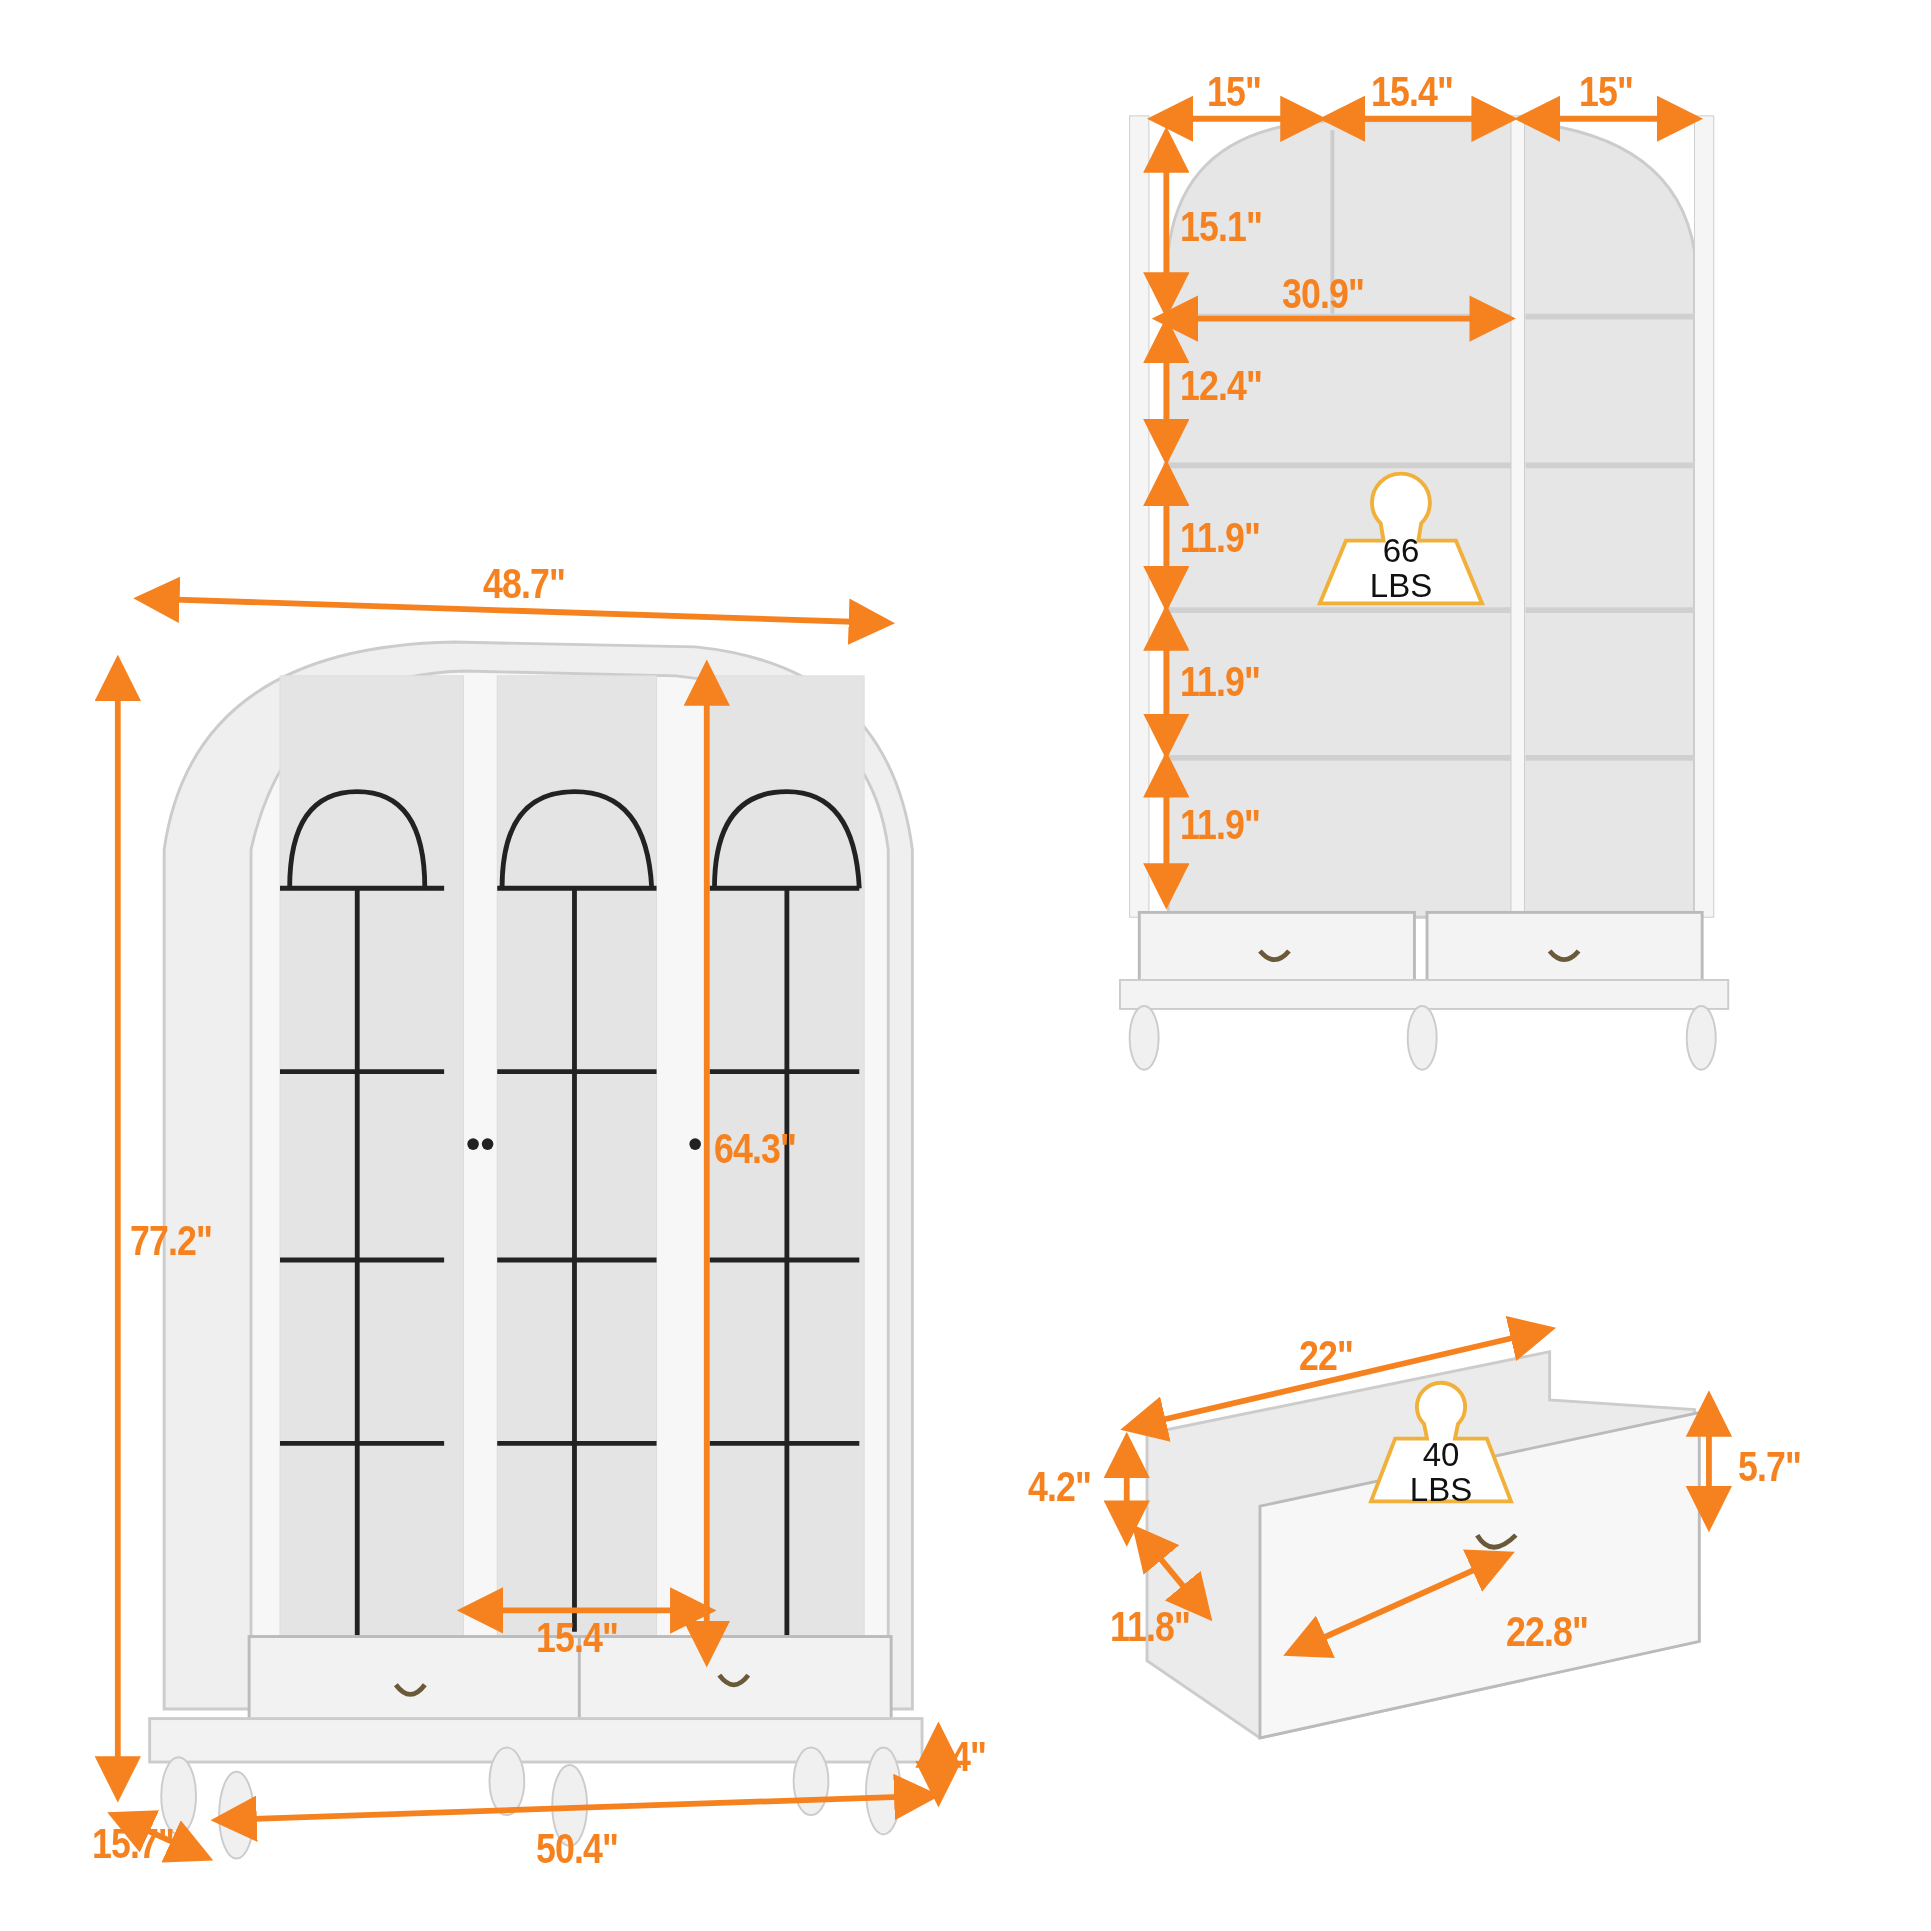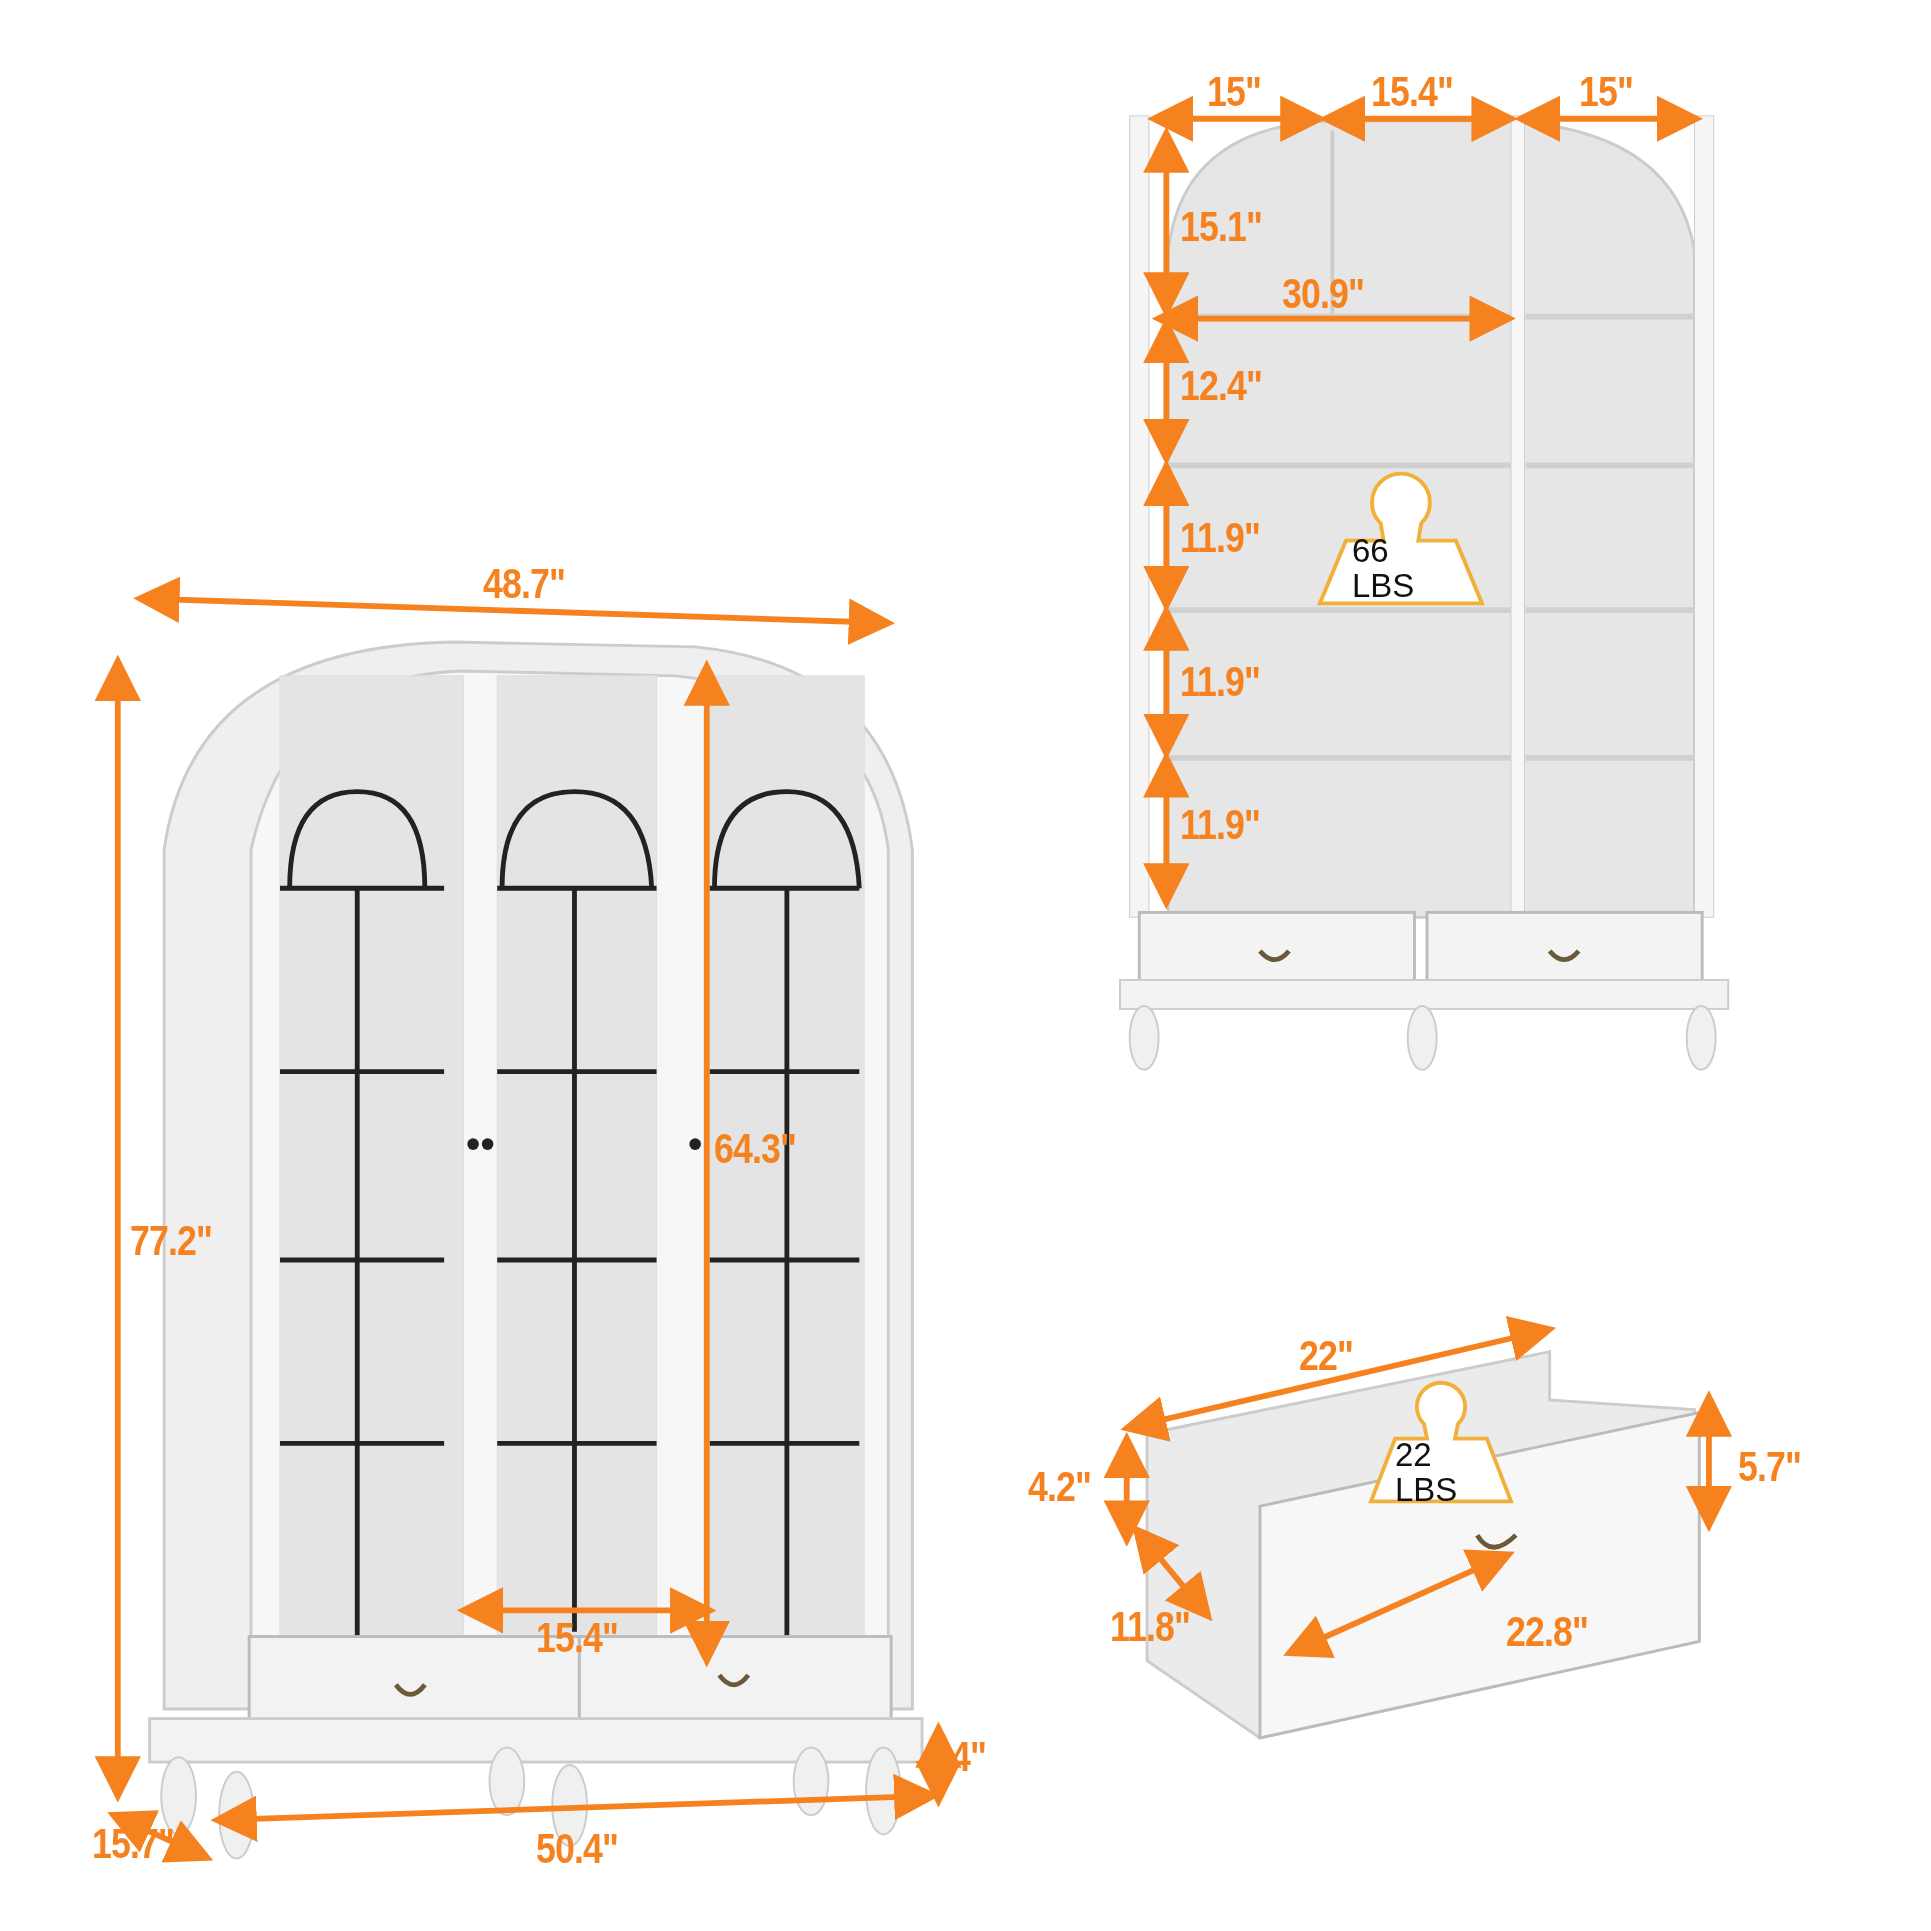--- a/index.html
+++ b/index.html
@@ -1,19 +1,19 @@
 <!DOCTYPE html>
 <html><head>
 <meta charset="utf-8">
 <style>
   html,body{margin:0;padding:0;background:#fff;}
   body{width:1931px;height:1931px;position:relative;overflow:hidden;font-family:"Liberation Sans",sans-serif;}
   svg{position:absolute;left:0;top:0;}
   .dim{position:absolute;color:#f5821f;font-weight:bold;font-size:42px;letter-spacing:-1px;transform:scaleX(0.85);transform-origin:left top;white-space:nowrap;}
-  .wt{position:absolute;color:#111;font-size:33px;text-align:left;line-height:35px;}
+  .wt{position:absolute;color:#111;font-size:33px;text-align:center;line-height:35px;}
 </style>
 </head>
 <body>
 
 <svg width="1931" height="1931" viewBox="0 0 2000 2000">
   <defs>
     <marker id="ah" markerWidth="8" markerHeight="8" refX="6" refY="4" orient="auto-start-reverse">
         <path d="M0,0 L8,4 L0,8 Z" fill="#f5821f"></path>
       </marker>
   </defs>
@@ -138,16 +138,16 @@
   <div>66</div>
   <div>LBS</div>
 </div>
 
 <div class="dim" style="left:1299px;top:1332px;">22"</div>
 <div class="dim" style="left:1028px;top:1463px;">4.2"</div>
 <div class="dim" style="left:1738px;top:1443px;">5.7"</div>
 <div class="dim" style="left:1110px;top:1603px;">11.8"</div>
 <div class="dim" style="left:1506px;top:1608px;">22.8"</div>
 <div class="wt" style="left:1395px;top:1437px;width:92px;">
-  <div>22</div>
+  <div>40</div>
   <div>LBS</div>
 </div>
 
 
 </body></html>

